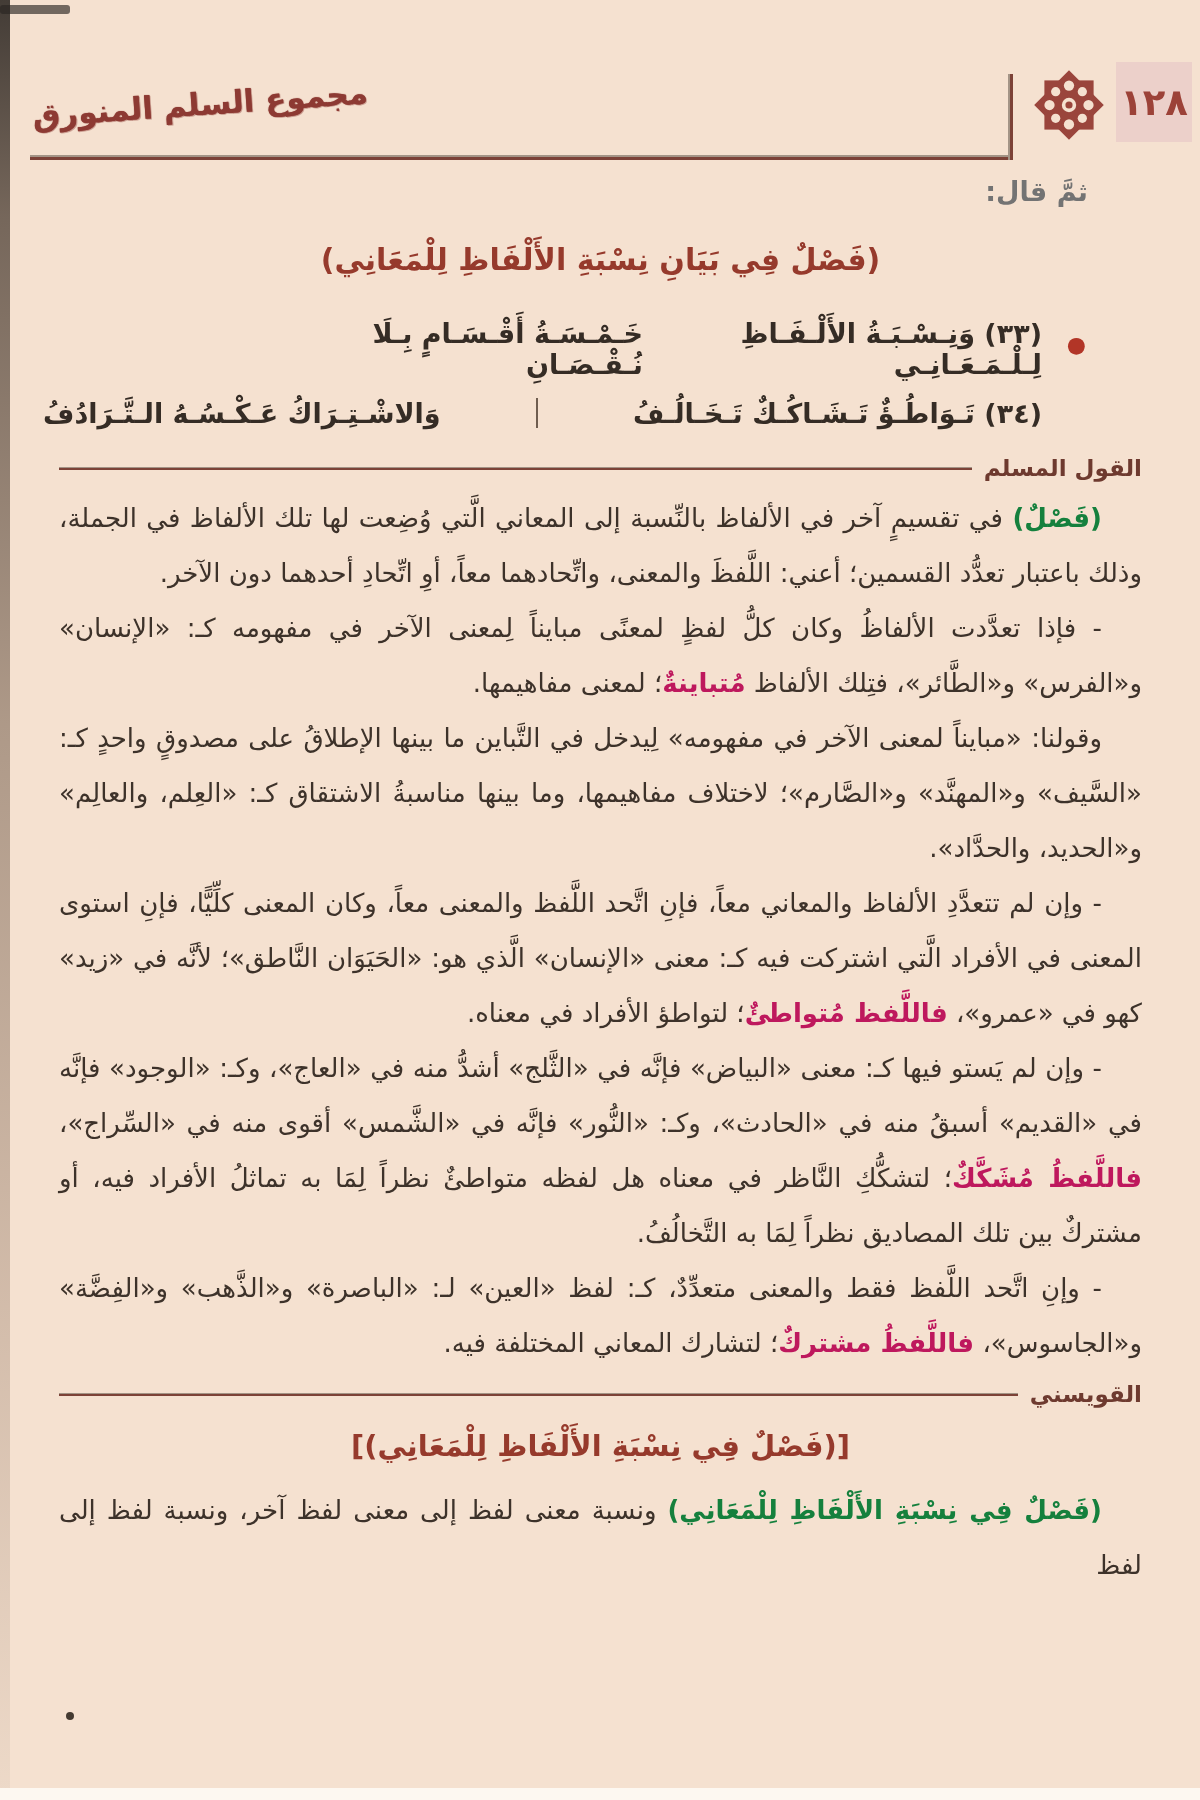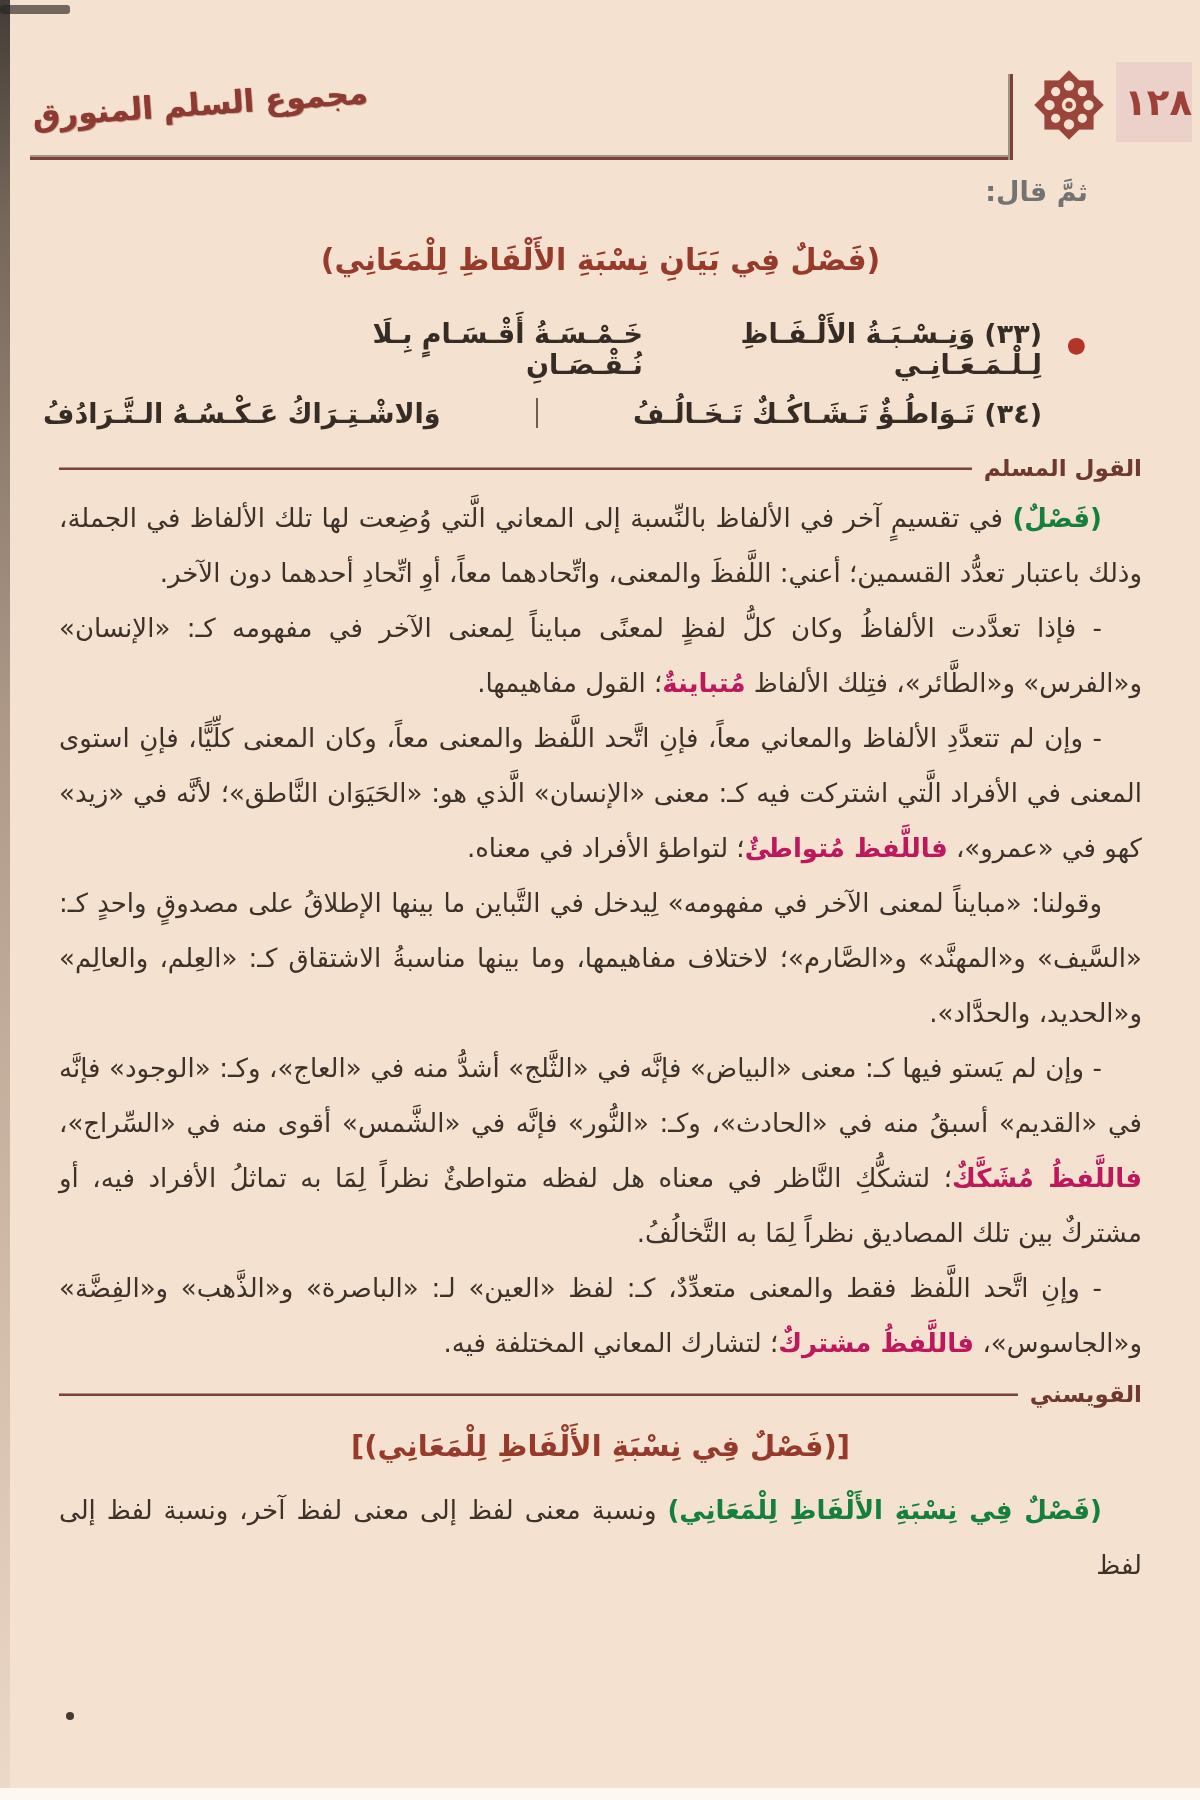--- a/index.html
+++ b/index.html
@@ -17,21 +17,21 @@
   
   .logo{position:absolute; left:32px; top:86px; color:#8d3a33; font-weight:bold;
     font-size:31px; transform:rotate(-4deg); letter-spacing:-2px;
     text-shadow:0 0 1px #8d3a33, 1px 1px 0 rgba(141,58,51,.35);}
   .rule-h{position:absolute; left:30px; top:155px; width:982px; height:5px;
     background:linear-gradient(#a39486 0 40%, #7c4237 40% 100%);}
   .rule-v{position:absolute; left:1008px; top:74px; width:5px; height:86px;
     background:linear-gradient(90deg,#a39486 0 40%, #7c4237 40% 100%);}
   .star{position:absolute; left:1028px; top:64px; width:82px; height:82px;}
   .badge{position:absolute; left:1116px; top:62px; width:76px; height:80px;
-    background:#ecd0ca; display:flex; align-items:center; 
+    background:#ecd0ca; display:flex; align-items:center; justify-content:center;
     color:#9c4238; font-size:37px; font-weight:bold;}
   .then-said{position:absolute; right:112px; top:176px; font-weight:bold; font-size:27px; color:#737373;}
   
   .content{position:absolute; top:228px; left:1px; right:0; padding:0 58px;}
   .heading{ text-align:center; color:#963a2c; font-weight:bold; margin:0;}
   .h1{font-size:30px; margin:14px 0 40px;}
   .h2{font-size:29px; margin:20px 0 16px;}
   .h3{font-size:29px; margin:22px 0 20px;}
   .verse{margin:0 100px 6px -16px; font-weight:bold; font-size:27px; color:#352c25;}
   .vrow{display:flex; justify-content:space-between; align-items:center; height:64px; position:relative;}
@@ -102,25 +102,25 @@
     </div>
 
     <div class="divider">
       <span class="dlabel">القول المسلم</span>
       <span class="dline"></span>
     </div>
 
 
     <p class="para first"><span class="lead-red">(فَصْلٌ)</span><span> في تقسيمٍ آخر في الألفاظ بالنِّسبة إلى المعاني الَّتي وُضِعت لها تلك الألفاظ في الجملة، وذلك باعتبار تعدُّد القسمين؛ أعني: اللَّفظَ والمعنى، واتِّحادهما معاً، أوِ اتِّحادِ أحدهما دون الآخر.</span></p>
 
-    <p class="para"><span>- فإذا تعدَّدت الألفاظُ وكان كلُّ لفظٍ لمعنًى مبايناً لِمعنى الآخر في مفهومه كـ: «الإنسان» و«الفرس» و«الطَّائر»، فتِلك الألفاظ </span><span class="b">مُتباينةٌ</span><span>؛ القول مفاهيمها.</span></p>
+    <p class="para"><span>- فإذا تعدَّدت الألفاظُ وكان كلُّ لفظٍ لمعنًى مبايناً لِمعنى الآخر في مفهومه كـ: «الإنسان» و«الفرس» و«الطَّائر»، فتِلك الألفاظ </span><span class="b">مُتباينةٌ</span><span>؛ لمعنى مفاهيمها.</span></p>
+
+    <p class="para"><span>وقولنا: «مبايناً لمعنى الآخر في مفهومه» لِيدخل في التَّباين ما بينها الإطلاقُ على مصدوقٍ واحدٍ كـ: «السَّيف» و«المهنَّد» و«الصَّارم»؛ لاختلاف مفاهيمها، وما بينها مناسبةُ الاشتقاق كـ: «العِلم، والعالِم» و«الحديد، والحدَّاد».</span></p>
 
     <p class="para"><span>- وإن لم تتعدَّدِ الألفاظ والمعاني معاً، فإنِ اتَّحد اللَّفظ والمعنى معاً، وكان المعنى كلِّيًّا، فإنِ استوى المعنى في الأفراد الَّتي اشتركت فيه كـ: معنى «الإنسان» الَّذي هو: «الحَيَوَان النَّاطق»؛ لأنَّه في «زيد» كهو في «عمرو»، </span><span class="b">فاللَّفظ مُتواطئٌ</span><span>؛ لتواطؤ الأفراد في معناه.</span></p>
-
-    <p class="para"><span>وقولنا: «مبايناً لمعنى الآخر في مفهومه» لِيدخل في التَّباين ما بينها الإطلاقُ على مصدوقٍ واحدٍ كـ: «السَّيف» و«المهنَّد» و«الصَّارم»؛ لاختلاف مفاهيمها، وما بينها مناسبةُ الاشتقاق كـ: «العِلم، والعالِم» و«الحديد، والحدَّاد».</span></p>
 
     <p class="para"><span>- وإن لم يَستو فيها كـ: معنى «البياض» فإنَّه في «الثَّلج» أشدُّ منه في «العاج»، وكـ: «الوجود» فإنَّه في «القديم» أسبقُ منه في «الحادث»، وكـ: «النُّور» فإنَّه في «الشَّمس» أقوى منه في «السِّراج»، </span><span class="b">فاللَّفظُ مُشَكَّكٌ</span><span>؛ لتشكُّكِ النَّاظر في معناه هل لفظه متواطئٌ نظراً لِمَا به تماثلُ الأفراد فيه، أو مشتركٌ بين تلك المصاديق نظراً لِمَا به التَّخالُفُ.</span></p>
 
     <p class="para"><span>- وإنِ اتَّحد اللَّفظ فقط والمعنى متعدِّدٌ، كـ: لفظ «العين» لـ: «الباصرة» و«الذَّهب» و«الفِضَّة» و«الجاسوس»، </span><span class="b">فاللَّفظُ مشتركٌ</span><span>؛ لتشارك المعاني المختلفة فيه.</span></p>
 
     <div class="divider">
       <span class="dlabel">القويسني</span>
       <span class="dline"></span>
     </div>
 

